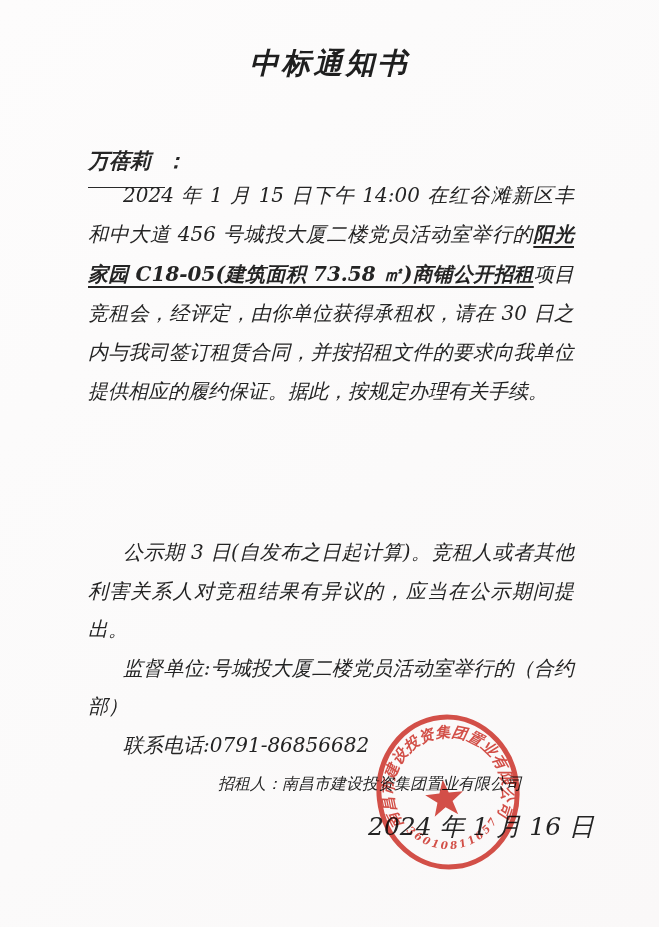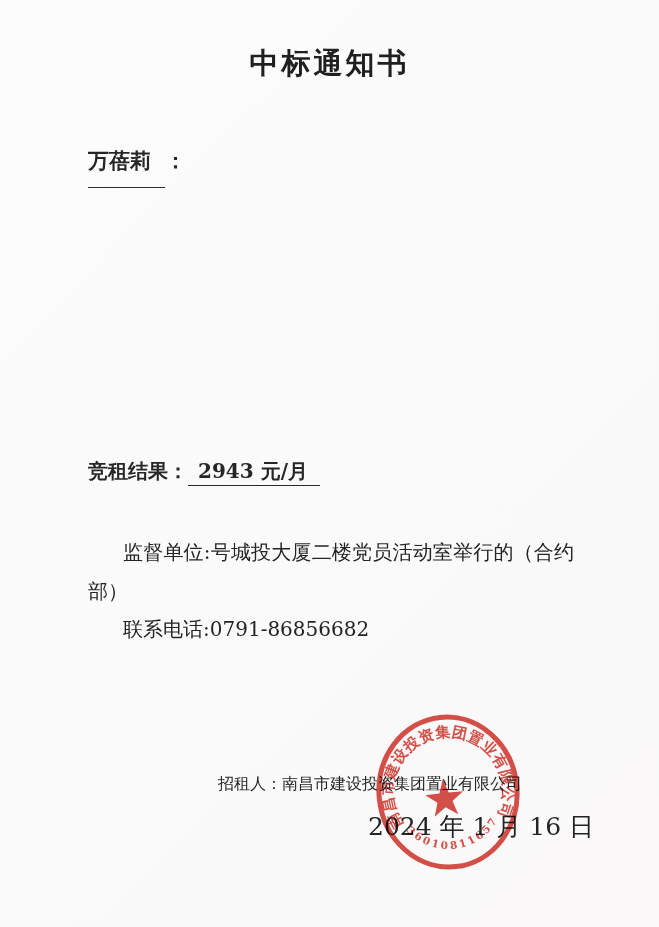--- a/index.html
+++ b/index.html
@@ -8,20 +8,21 @@
     background: #ffffff;
   }
   .page {
     position: relative;
     width: 659px;
     height: 927px;
     background: linear-gradient(135deg, #fdfcfc 0%, #fbfafa 55%, #faf8f8 100%);
     font-family: "DejaVu Serif", "Liberation Serif", serif;
     color: #262626;
     overflow: hidden;
+    font-style: italic;
   }
   .title {
     position: absolute;
     top: 44px;
     left: 0;
     right: 0;
     margin: 0;
     text-align: center;
     font-size: 29px;
     font-weight: 600;
@@ -128,24 +129,25 @@
 </style>
 </head>
 <body>
 
 <div class="page">
 
   <h1 class="title">中标通知书</h1>
 
   <p class="salutation"><span class="name">万蓓莉</span><span>：</span></p>
 
+  <p class="body-para"><span>2024 年 1 月 15 日下午 14:00 在红谷滩新区丰和中大道 456 号城投大厦二楼党员活动室举行的</span><span class="hl">阳光家园 C18-05(建筑面积 73.58 ㎡)商铺公开招租</span><span>项目竞租会，经评定，由你单位获得承租权，请在 30 日之内与我司签订租赁合同，并按招租文件的要求向我单位提供相应的履约保证。据此，按规定办理有关手续。</span></p>
 
-  <p class="result-line"><span class="result-label">竞租结果：</span><span class="result-value">2943 元/月</span></p>
 
   <div class="notice-block">
+    <p>公示期 3 日(自发布之日起计算)。竞租人或者其他利害关系人对竞租结果有异议的，应当在公示期间提出。</p>
     <p>监督单位:号城投大厦二楼党员活动室举行的（合约部）</p>
     <p>联系电话:0791-86856682</p>
   </div>
 
   <p class="issuer-line">招租人：南昌市建设投资集团置业有限公司</p>
 
   <p class="date-line">2024 年 1 月 16 日</p>
 
   <svg class="seal" viewBox="0 0 659 927" xmlns="http://www.w3.org/2000/svg">
     <g transform="rotate(-6 448 792)">

